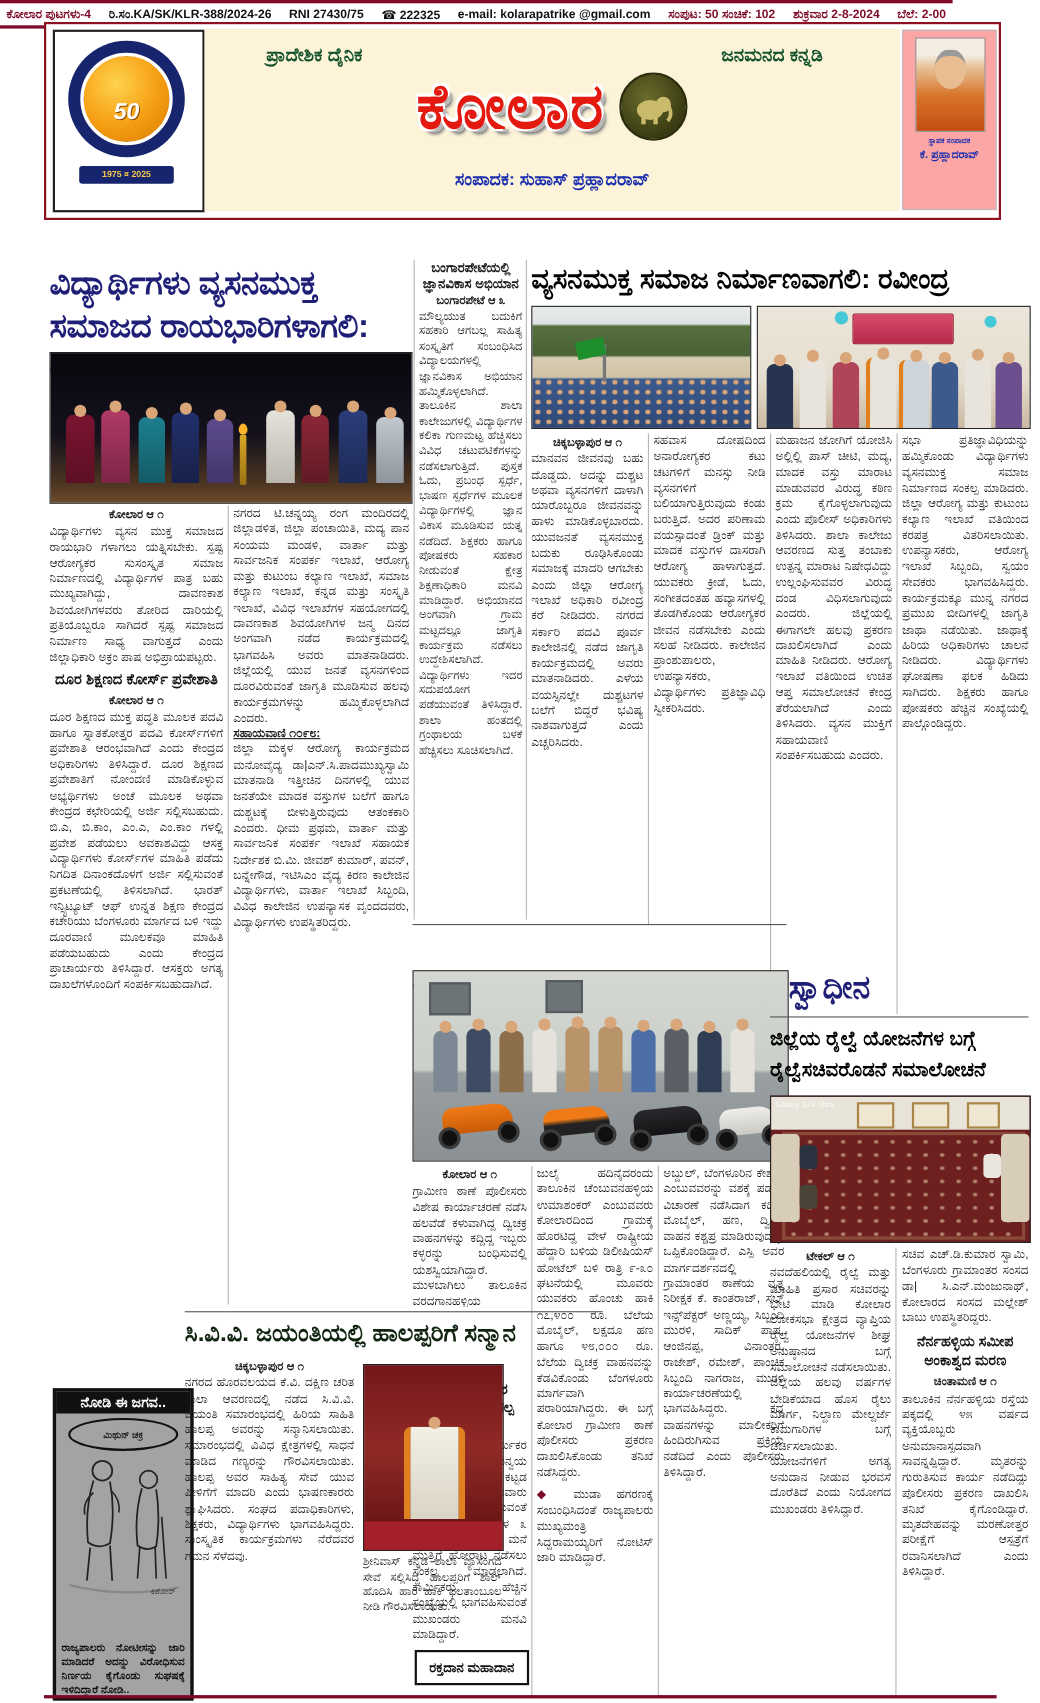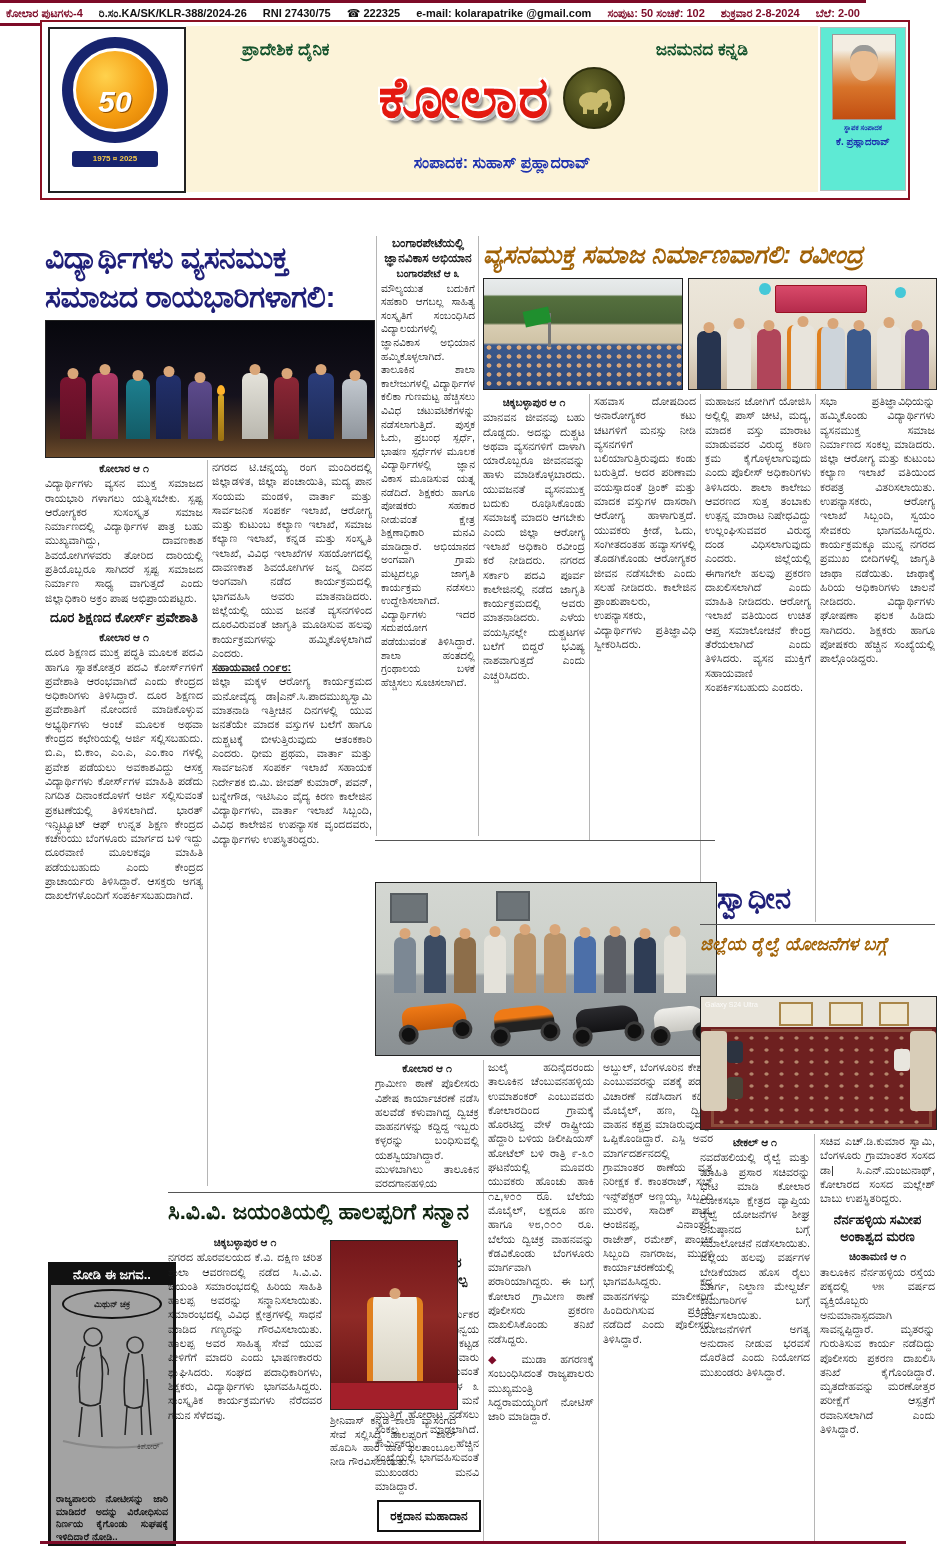--- a/index.html
+++ b/index.html
@@ -5,49 +5,49 @@
   html,body{margin:0;padding:0;background:#ffffff;}
   body{width:945px;height:1548px;position:relative;font-family:"Liberation Sans","DejaVu Sans",sans-serif;}
   .abs{position:absolute;}
   
   .hdr-frame{left:40px;top:20px;width:866px;height:176px;border:2px solid #8a1022;background:#fff;}
   .logo-box{left:48px;top:27px;width:134px;height:162px;border:2px solid #222;background:#fff;}
   .logo-ring{left:12px;top:8px;width:106px;height:106px;border-radius:50%;background:#17246e;
              display:flex;align-items:center;justify-content:center;}
   .logo-inner{width:78px;height:78px;border-radius:50%;background:radial-gradient(circle at 38% 32%,#ffd24d,#f59d12 55%,#d97a00);
               border:3px solid #fff;display:flex;align-items:center;justify-content:center;}
-  .logo-50{font-size:30px;font-weight:bold;color:#fff;font-style:italic;text-shadow:1px 1px 0 #8a4a00;margin-top:23px;}
+  .logo-50{font-size:21px;font-weight:bold;color:#fff;font-style:italic;text-shadow:1px 1px 0 #8a4a00;margin-top:23px;}
   .logo-ribbon{left:22px;top:122px;width:86px;height:16px;background:#17246e;color:#f5c84b;font-size:8px;
                font-weight:bold;text-align:center;line-height:16px;border-radius:3px;}
   .mast{left:186px;top:26px;width:632px;height:166px;background:#fcf3d9;}
   .tagline{color:#14532d;font-weight:bold;font-size:17px;top:14px;}
   .mast-title-row{top:38px;left:0;width:632px;display:flex;align-items:center;justify-content:center;gap:14px;}
   .mast-title{color:#e41910;font-weight:800;font-size:57px;letter-spacing:1px;
       text-shadow:-2px -2px 0 #fff,2px -2px 0 #fff,-2px 2px 0 #fff,3px 3px 0 #b9b9b9,4px 5px 3px #777;}
   .roundel{width:58px;height:58px;border-radius:50%;background:radial-gradient(circle at 40% 35%,#6a6b2c,#3a3b12 70%);
            border:2px solid #2c2d0e;display:flex;align-items:center;justify-content:center;flex:0 0 auto;}
   .editor-line{top:128px;left:0;width:632px;text-align:center;color:#1b2fae;font-weight:bold;font-size:16px;}
-  .founder-box{left:820px;top:27px;width:84px;height:162px;background:#5eead4;border:1px solid #bbb;}
+  .founder-box{left:820px;top:27px;width:84px;height:162px;background:#fca5a5;border:1px solid #bbb;}
   .f-photo{left:11px;top:6px;width:62px;height:84px;background:linear-gradient(#f3ede2 0%,#f3ede2 18%,#e8c49c 30%,#d8742a 62%,#c24e12 100%);
            border:1px solid #999;overflow:hidden;}
   .f-face{left:17px;top:10px;width:28px;height:30px;border-radius:45% 45% 50% 50%;background:#e9bd92;border-top:6px solid #9a9a98;}
   .f-label{top:96px;left:0;width:84px;text-align:center;color:#1b2fae;font-size:7px;font-weight:bold;}
   .f-name{top:108px;left:0;width:84px;text-align:center;color:#1b2fae;font-size:10px;font-weight:bold;}
   
   .infobar{left:40px;top:200px;width:866px;height:26px;border-top:3px solid #7d0b28;border-bottom:3px solid #7d0b28;
            display:flex;align-items:center;justify-content:space-between;padding:0 6px;box-sizing:border-box;
            font-size:11px;font-weight:bold;color:#111;white-space:nowrap;}
   .maroon{color:#7d0b28;}
   
   .col{position:absolute;text-align:justify;font-size:11px;line-height:14.3px;color:#1a1a1a;overflow:hidden;}
   .dateline{text-align:center;font-weight:bold;font-size:10.5px;margin:1px 0;}
   .subhead{text-align:center;font-weight:bold;font-size:13.5px;line-height:17px;margin:4px 0;color:#111;}
   .subhead-ul{font-weight:bold;text-decoration:underline;}
   .hl-navy{color:#1f1f78;font-weight:800;}
-  .hl-maroon{color:#a16207;font-weight:800;font-style:italic;}
+  .hl-maroon{color:#000000;font-weight:800;}
   .hl-dark{color:#102410;font-weight:800;}
   .rule{background:#555;height:1px;}
   .vrule{background:#b5b5b5;width:1px;}
   
   .photo{position:absolute;overflow:hidden;border:1px solid #222;}
   .fig{position:absolute;border-radius:7px 7px 0 0;}
   .fig::before{content:'';position:absolute;top:-9px;left:50%;transform:translateX(-50%);
                width:11px;height:11px;border-radius:50%;background:#d9a679;}
   .bike{position:absolute;height:24px;border-radius:10px 16px 5px 5px;transform:rotate(-6deg);}
   .bike::before,.bike::after{content:'';position:absolute;bottom:-13px;width:20px;height:20px;border-radius:50%;
@@ -267,20 +267,21 @@
   <div class="fig" style="left:36px;bottom:28px;width:44px;height:84px;background:linear-gradient(#f2efe6,#d9d4c4);border-left:6px solid #e0801f;border-right:6px solid #e0801f;"></div>
   <div class="abs" style="left:0;bottom:0;width:126px;height:26px;background:#a31f2a;"></div>
 </div>
 <div class="col" style="left:330px;top:1414px;width:126px;height:126px;font-size:10.5px;line-height:13.5px;">
   <div>ಶ್ರೀನಿವಾಸ್ ಕನ್ನಡ ಶಾಲಾ ವ್ಯಾಸಂಗದ ಸೇವೆ ಸಲ್ಲಿಸಿದ್ದ ಹಾಲಪ್ಪರಿಗೆ ಶಾಲ್ ಹೊದಿಸಿ ಹಾರ ಹಾಕಿ ಫಲತಾಂಬೂಲ ನೀಡಿ ಗೌರವಿಸಲಾಯಿತು.</div>
 </div>
 
 <div class="abs rule" style="left:700px;top:924px;width:235px;"></div>
 <div class="abs hl-maroon" style="left:700px;top:930px;width:235px;font-size:18px;line-height:28px;">
   <div>ಜಿಲ್ಲೆಯ ರೈಲ್ವೆ ಯೋಜನೆಗಳ ಬಗ್ಗೆ</div>
+  <div>ರೈಲ್ವೆಸಚಿವರೊಡನೆ ಸಮಾಲೋಚನೆ</div>
 </div>
 
 <div class="photo" style="left:700px;top:996px;width:235px;height:132px;background:#6e2020;">
   <div class="abs" style="left:0;top:0;width:235px;height:30px;background:#e8e4da;"></div>
   <div class="frame" style="left:78px;top:5px;width:30px;height:20px;"></div>
   <div class="frame" style="left:128px;top:5px;width:30px;height:20px;"></div>
   <div class="frame" style="left:178px;top:5px;width:26px;height:20px;"></div>
   <div class="abs" style="left:10px;top:32px;width:215px;height:92px;background-color:#6e2020;background-image:radial-gradient(rgba(236,216,170,.55) 1.5px,rgba(0,0,0,0) 2.6px);background-size:15px 12px;border:3px solid #8a4a3a;"></div>
   <div class="abs" style="left:0;top:34px;width:26px;height:80px;background:#d8cdb8;border-radius:4px;"></div>
   <div class="abs" style="right:0;top:34px;width:26px;height:80px;background:#d8cdb8;border-radius:4px;"></div>

